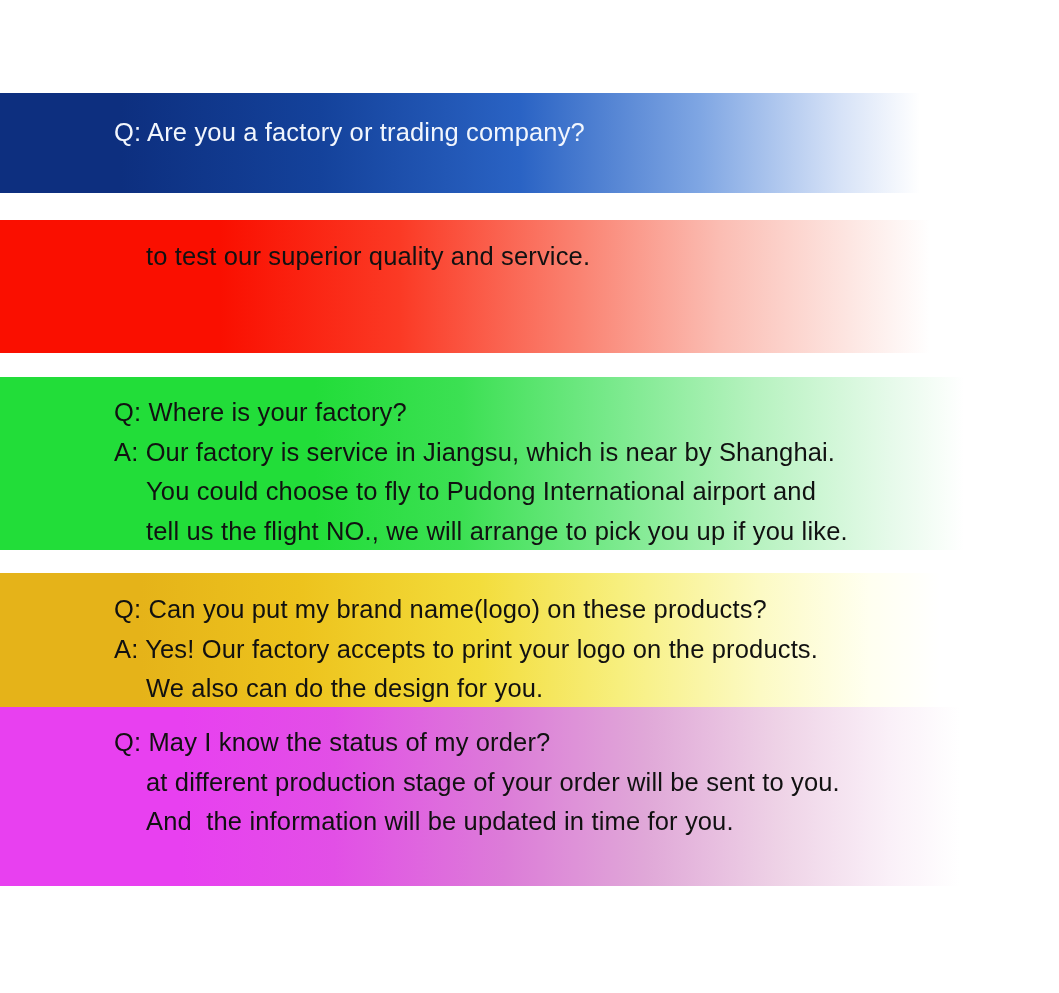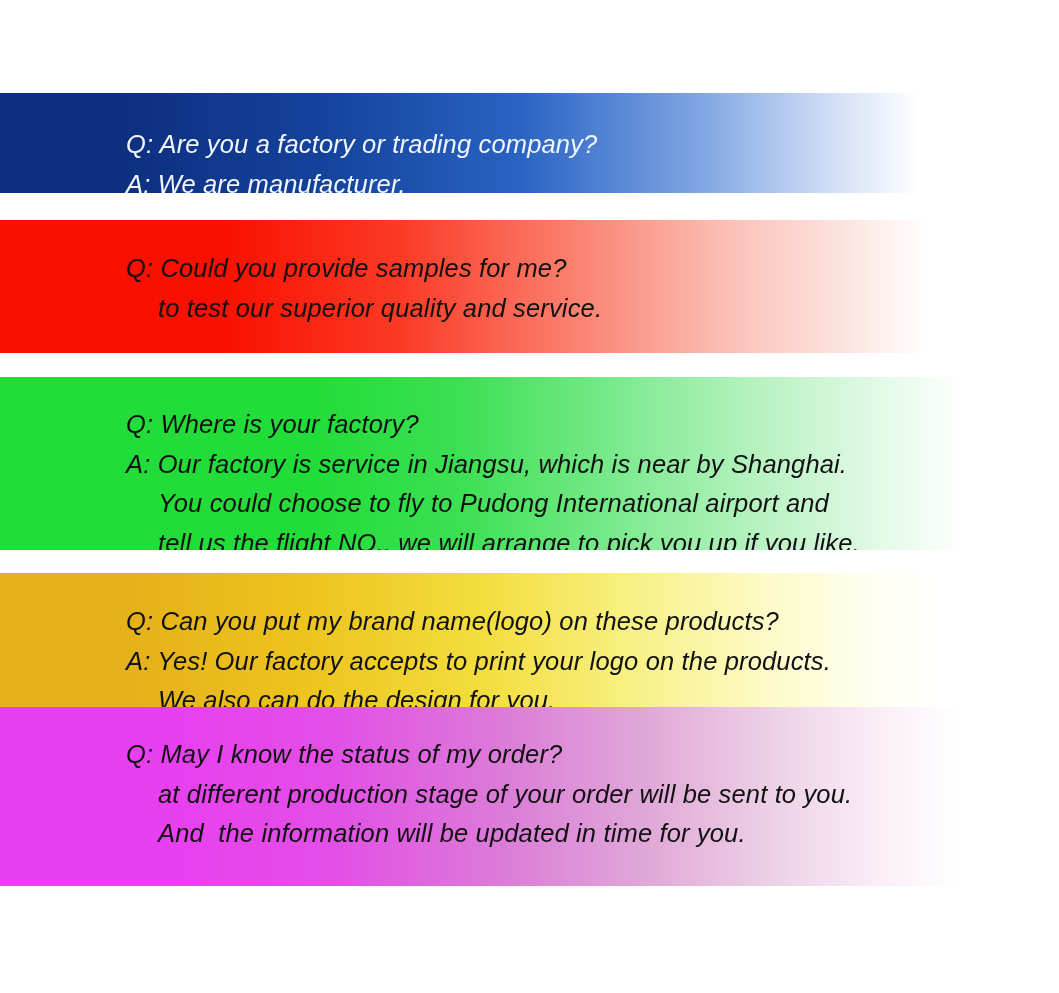--- a/index.html
+++ b/index.html
@@ -31,22 +31,21 @@
     display: block;
     overflow: hidden;
   }
 
   .faq-text {
     position: absolute;
     left: 110px;
     top: 0;
     width: 900px;
     padding: 0;
-    margin: 16px;
-    font-style: italic;
+    margin: 4px;
   }
 
   .faq-line {
     display: block;
     white-space: pre;
     font-family: "Liberation Sans", sans-serif;
     font-weight: 400;
     font-size: 25.5px;
     line-height: 39.5px;
     letter-spacing: 0.15px;
@@ -147,27 +146,25 @@
   #band-magenta .faq-text { top: 12px; }
 </style>
 </head>
 <body>
 
 <div id="faq-board">
 
   <section class="faq-band" id="band-blue">
     <div class="faq-text">
       <span class="faq-line">Q: Are you a factory or trading company?</span>
-      <span class="faq-line">A: We are manufacturer.</span>
     </div>
   </section>
 
   <section class="faq-band" id="band-red">
     <div class="faq-text">
-      <span class="faq-line">Q: Could you provide samples for me?</span>
       <span class="faq-line indent">to test our superior quality and service.</span>
     </div>
   </section>
 
   <section class="faq-band" id="band-green">
     <div class="faq-text">
       <span class="faq-line">Q: Where is your factory?</span>
       <span class="faq-line">A: Our factory is service in Jiangsu, which is near by Shanghai.</span>
       <span class="faq-line indent">You could choose to fly to Pudong International airport and</span>
       <span class="faq-line indent">tell us the flight NO., we will arrange to pick you up if you like.</span>

